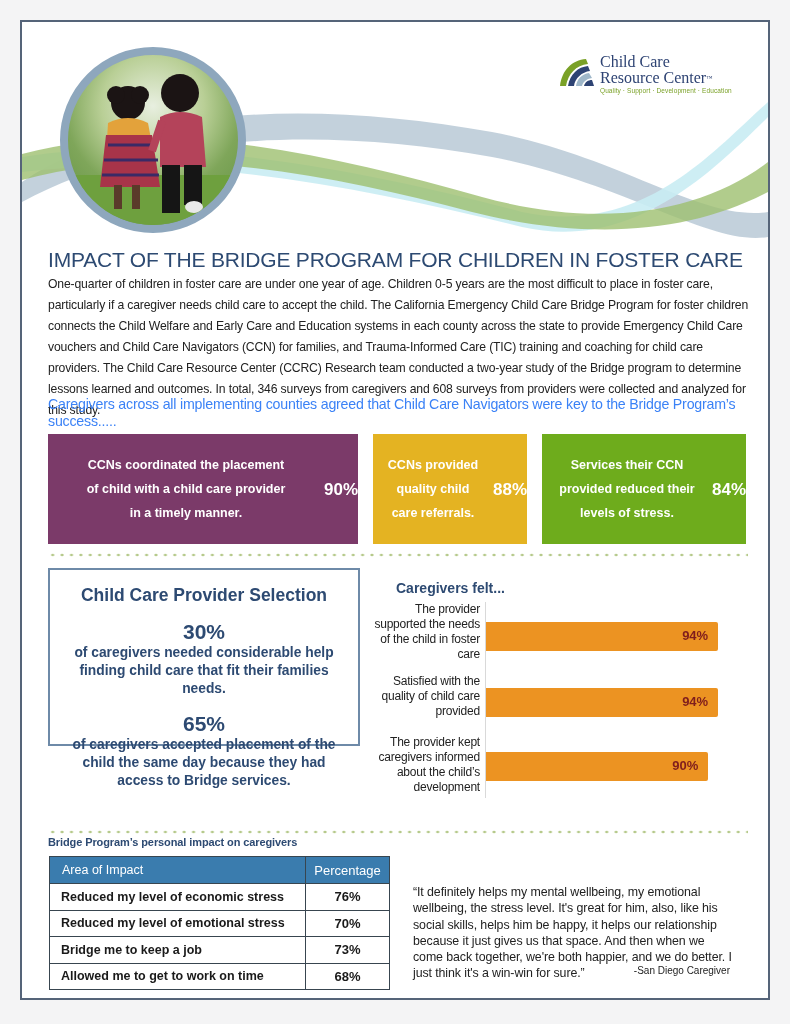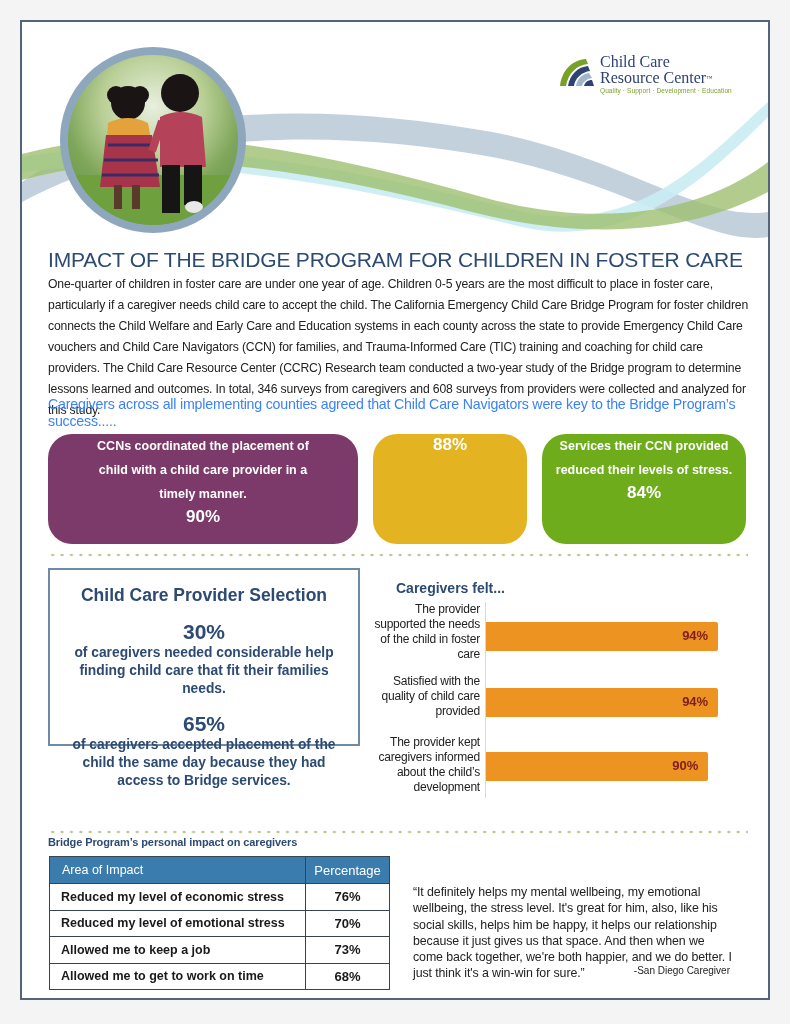--- a/index.html
+++ b/index.html
@@ -22,21 +22,21 @@
   .logo { position: absolute; left: 536px; top: 32px; width: 200px; height: 46px; }
   .logo-name { position: absolute; left: 42px; top: 0; font-family: "Liberation Serif", serif; font-size: 16px; line-height: 16px; color: #2e4373; white-space: nowrap; }
   .logo-tm { font-size: 6px; vertical-align: top; }
   .logo-tag { position: absolute; left: 42px; top: 33px; font-size: 6.5px; color: #7aa127; white-space: nowrap; letter-spacing: 0.1px;}
 
   .title { position: absolute; left: 26px; top: 226px; font-size: 21px; color: #2d4a72; letter-spacing: -0.2px; white-space: nowrap; font-weight: normal; }
   .intro { position: absolute; left: 26px; top: 252px; width: 705px; font-size: 12.2px; line-height: 21px; color: #222; letter-spacing: -0.15px; }
 
   .subhead { position: absolute; left: 26px; top: 374px; width: 700px; font-size: 14.2px; line-height: 17px; font-weight: normal; color: #3b82f6; letter-spacing: -0.2px; }
 
-  .tile { position: absolute; top: 412px; height: 110px; color: #fff; text-align: center; display: flex; flex-direction: column; justify-content: flex-start; align-items: center; border-radius: 24px; }
+  .tile { position: absolute; top: 412px; height: 110px; color: #fff; text-align: center; display: flex; justify-content: center; align-items: center; }
   .tile-text { font-size: 12.5px; line-height: 24px; font-weight: bold; padding: 0 6px; }
   .tile-val { font-size: 17px; font-weight: bold; margin-top: 1px; }
   .tile-1 { left: 26px; width: 310px; background: #7b3a69; }
   .tile-2 { left: 351px; width: 154px; background: #e4b322; }
   .tile-3 { left: 520px; width: 204px; background: #6eac1c; }
 
   .dots { position: absolute; left: 26px; width: 700px; height: 4px;
     background-image: radial-gradient(circle, #b5c98a 1.4px, transparent 1.6px);
     background-size: 9.4px 4px; background-repeat: repeat-x; }
 
@@ -112,20 +112,21 @@
   <h1 class="title">IMPACT OF THE BRIDGE PROGRAM FOR CHILDREN IN FOSTER CARE</h1>
   <p class="intro">One-quarter of children in foster care are under one year of age. Children 0-5 years are the most difficult to place in foster care, particularly if a caregiver needs child care to accept the child. The California Emergency Child Care Bridge Program for foster children connects the Child Welfare and Early Care and Education systems in each county across the state to provide Emergency Child Care vouchers and Child Care Navigators (CCN) for families, and Trauma-Informed Care (TIC) training and coaching for child care providers. The Child Care Resource Center (CCRC) Research team conducted a two-year study of the Bridge program to determine lessons learned and outcomes. In total, 346 surveys from caregivers and 608 surveys from providers were collected and analyzed for this study.</p>
 
   <h2 class="subhead">Caregivers across all implementing counties agreed that Child Care Navigators were key to the Bridge Program’s success.....</h2>
 
   <div class="tile tile-1">
     <div class="tile-text" style="padding:0 34px">CCNs coordinated the placement of child with a child care provider in a timely manner.</div>
     <div class="tile-val">90%</div>
   </div>
   <div class="tile tile-2">
+    <div class="tile-text" style="padding:0 10px">CCNs provided quality child care referrals.</div>
     <div class="tile-val">88%</div>
   </div>
   <div class="tile tile-3">
     <div class="tile-text" style="padding:0 12px">Services their CCN provided reduced their levels of stress.</div>
     <div class="tile-val">84%</div>
   </div>
 
   <div class="dots" style="top:531px"></div>
 
   <div class="select-box">
@@ -166,21 +167,21 @@
     <tbody>
       <tr>
         <td>Reduced my level of economic stress</td>
         <td class="pct">76%</td>
       </tr>
       <tr>
         <td>Reduced my level of emotional stress</td>
         <td class="pct">70%</td>
       </tr>
       <tr>
-        <td>Allowed me to keep a job</td>
+        <td>Bridge me to keep a job</td>
         <td class="pct">73%</td>
       </tr>
       <tr>
         <td>Allowed me to get to work on time</td>
         <td class="pct">68%</td>
       </tr>
     </tbody>
   </table>
 
   <p class="quote">“It definitely helps my mental wellbeing, my emotional wellbeing, the stress level. It's great for him, also, like his social skills, helps him be happy, it helps our relationship because it just gives us that space. And then when we come back together, we're both happier, and we do better. I just think it's a win-win for sure.”</p>

